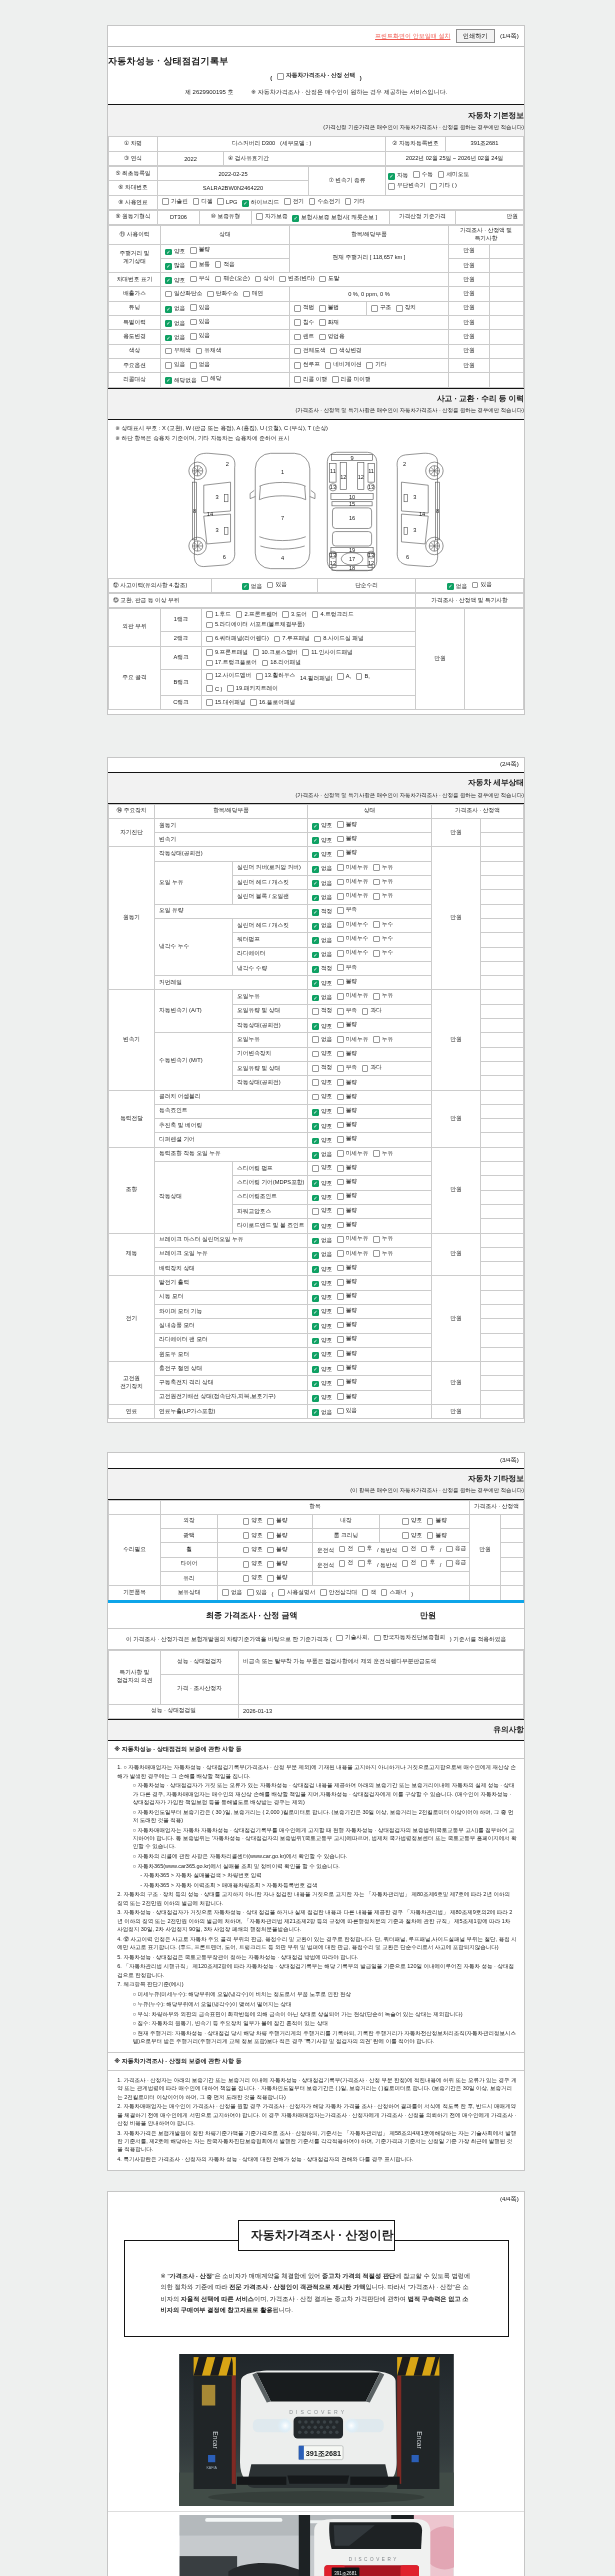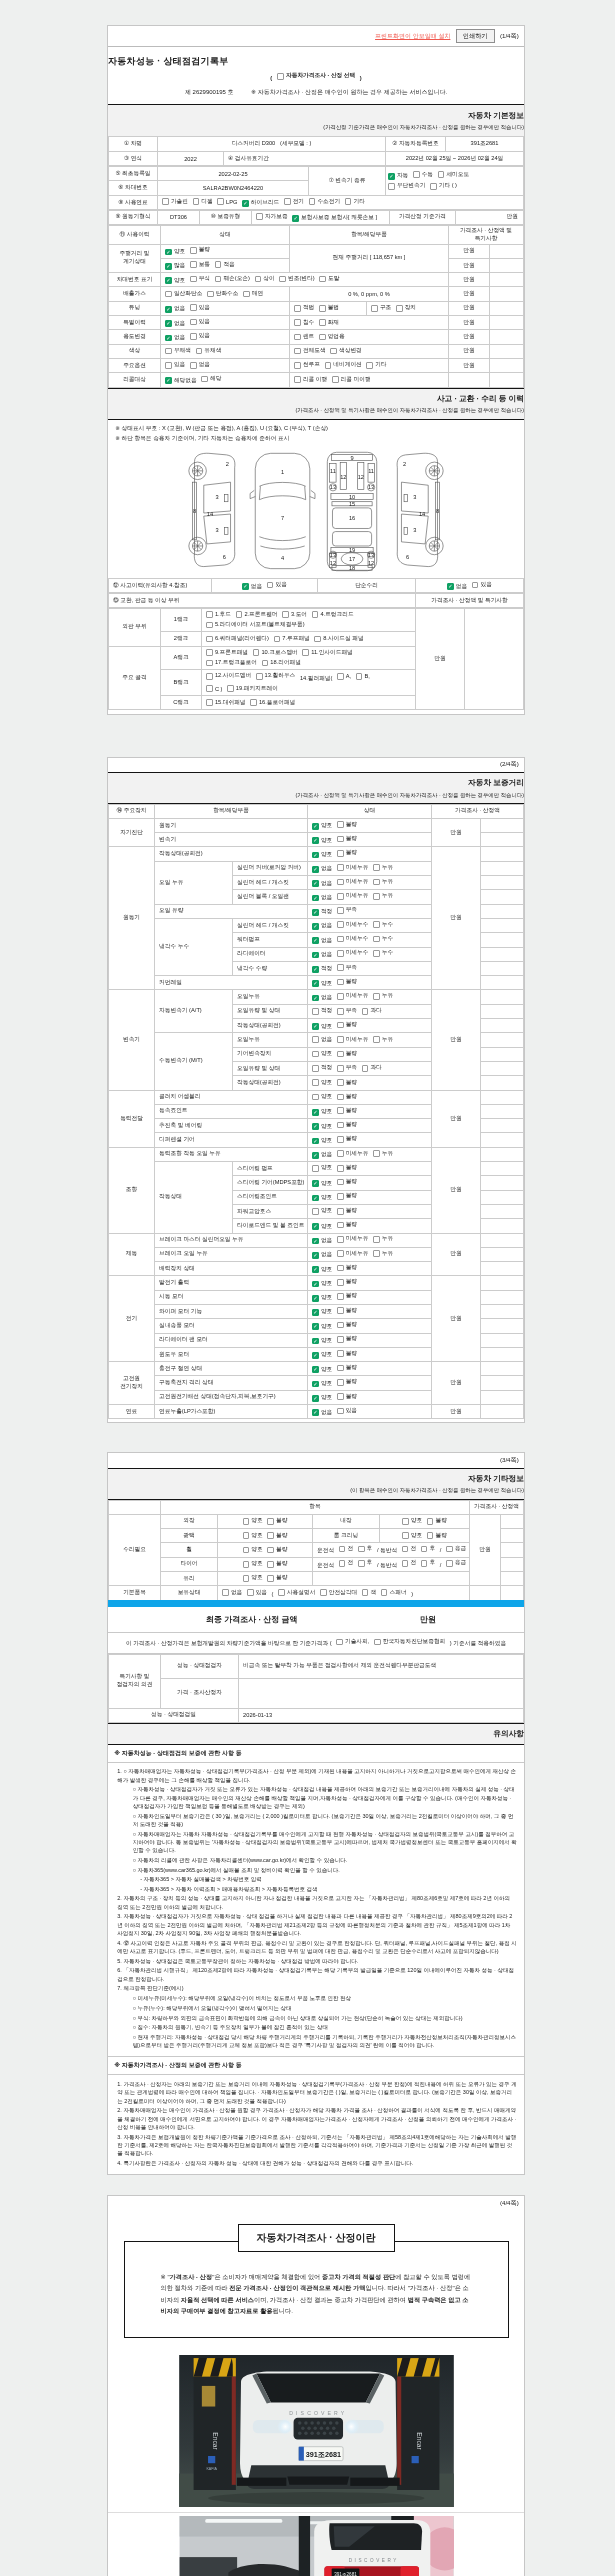--- a/index.html
+++ b/index.html
@@ -28,27 +28,27 @@
   .o:last-child{margin-right:0}
   .oline{padding:1px 0;text-align:left}
   .notes{font-size:5.7px;padding:4.1px 7.2px;line-height:1.7;text-align:left}
   .diagwrap{text-align:center;padding:2.1px 0 4.1px}
   .nt{font-weight:bold;font-size:6px;text-align:left;padding:4.1px 6.2px;border-bottom:0.5px solid #c9c9c9}
   .ntc{padding:3.1px 7.2px 5.2px;font-size:5.5px;line-height:1.5;text-align:left}
   .ntc .n1{margin:1.5px 0 1.5px 2.1px}
   .ntc .nb{margin:1.5px 0 1.5px 17.5px}
   .ntc .nd{margin:1px 0 1px 25px}
   .n2box{border-top:0.5px solid #c9c9c9}
-  .final{display:flex;align-items:center;border-top:7px solid #0ea5e9;border-bottom:0.5px solid #c9c9c9;padding:7.2px 0;margin-top:-0.5px}
+  .final{display:flex;align-items:center;border-top:3px solid #0ea5e9;border-bottom:0.5px solid #c9c9c9;padding:7.2px 0;margin-top:-0.5px}
   .final .fl{font-size:8px;font-weight:bold;margin-left:98px}
   .final .fu{font-size:8px;font-weight:bold;margin-left:auto;margin-right:88px}
   .fnote{font-size:5.6px;text-align:center;padding:4.6px 3.1px;border-bottom:0.5px solid #c9c9c9}
   .g{background:#fff}
   .sp{background:#fff}
-  .pbox{margin:13.4px auto 0;width:155px;border:1px solid #141414;background:#fff;text-align:center;font-size:10px;font-weight:bold;padding:6.2px 0;position:relative;z-index:2}
+  .pbox{margin:13.4px auto 0;width:155px;border:1px solid #141414;background:#fff;text-align:right;font-size:12px;font-weight:bold;padding:6.2px 0;position:relative;z-index:2}
   .pbig{border:1px solid #141414;margin:-11.3px 15.5px 13.4px;padding:29px 36px 20.6px;font-size:6.2px;line-height:1.85;text-align:left}
   .pbig b{font-weight:bold}
   .photo-row{text-align:center;padding:3.1px 0;border-bottom:0.5px solid #ddd}
   .gap{height:3.1px}
 </style>
 </head>
 <body>
 
 <div class="page p1">
   <div class="toolbar">
@@ -667,21 +667,21 @@
             </span></td>
     </tr>
   </tbody>
     </table>
   <div class="gap"></div>
 </div>
 
 <div class="page p2">
   <div class="badgerow">(2/4쪽)</div>
   <div class="sec">
-    <div class="st">자동차 보증거리</div>
+    <div class="st">자동차 세부상태</div>
     <div class="sub">(가격조사 · 산정액 및 특기사항은 매수인이 자동차가격조사 · 산정을 원하는 경우에만 적습니다)</div>
   </div>
   <table class="t">
     <colgroup>
         <col style="width:46px">
         <col style="width:78px">
         <col style="width:75px">
         <col style="width:124px">
         <col style="width:49px">
         <col>

